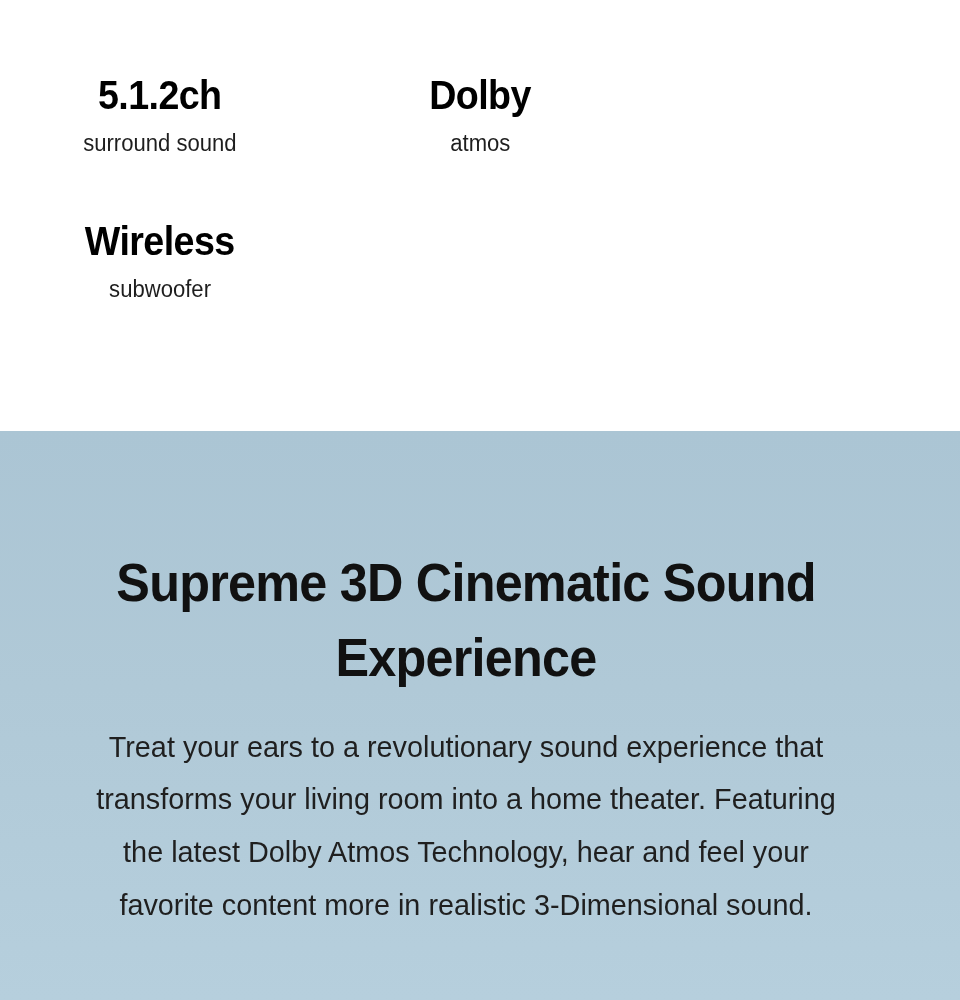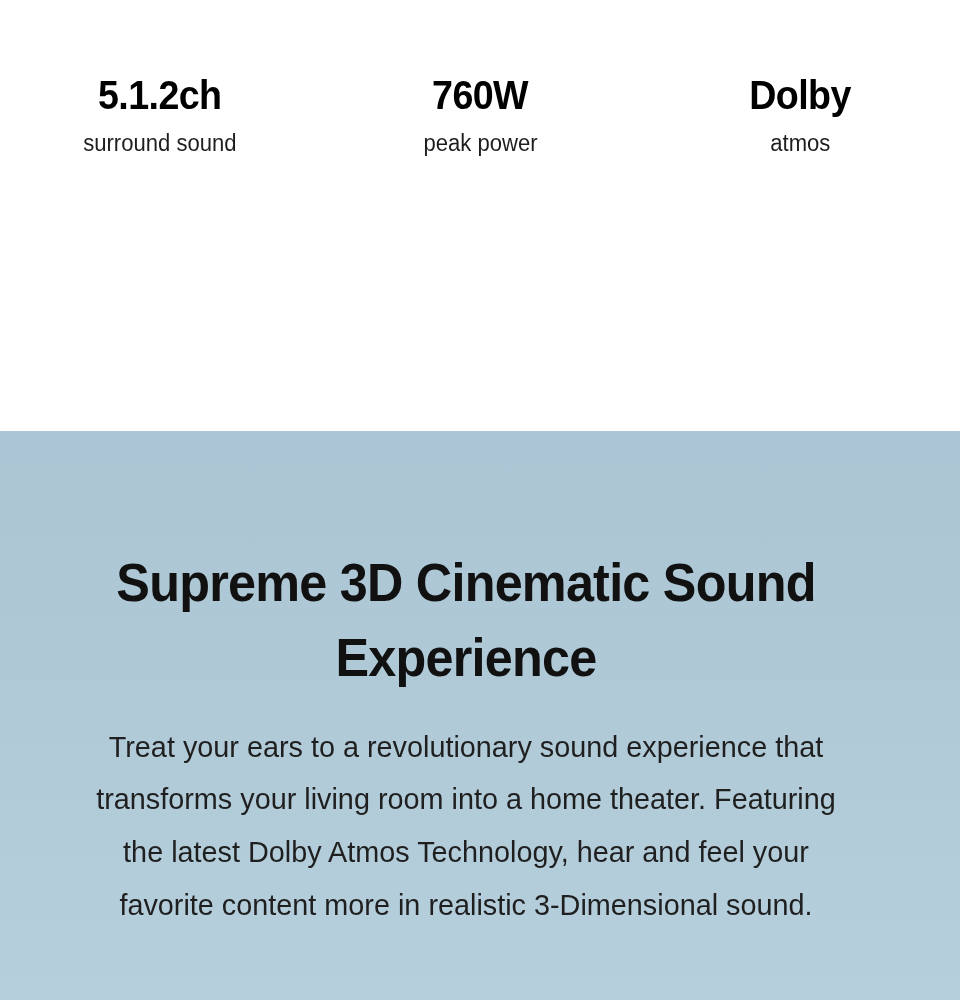--- a/index.html
+++ b/index.html
@@ -117,35 +117,35 @@
 
   <section class="specs-section">
 
     <div class="spec-row row-1">
 
       <div class="spec-cell">
         <div class="spec-value">5.1.2ch</div>
         <div class="spec-label">surround sound</div>
       </div>
 
-      <div class="spec-cell">
-        <div class="spec-value">760W</div>
-        <div class="spec-label">peak power</div>
-      </div>
 
       <div class="spec-cell">
         <div class="spec-value">Dolby</div>
         <div class="spec-label">atmos</div>
       </div>
 
     </div>
 
     <div class="spec-row row-2">
 
 
+      <div class="spec-cell">
+        <div class="spec-value">Wireless</div>
+        <div class="spec-label">subwoofer</div>
+      </div>
 
 
     </div>
 
   </section>
 
   <section class="hero-section">
 
     <h1 class="hero-heading">Supreme 3D Cinematic Sound Experience</h1>
 

